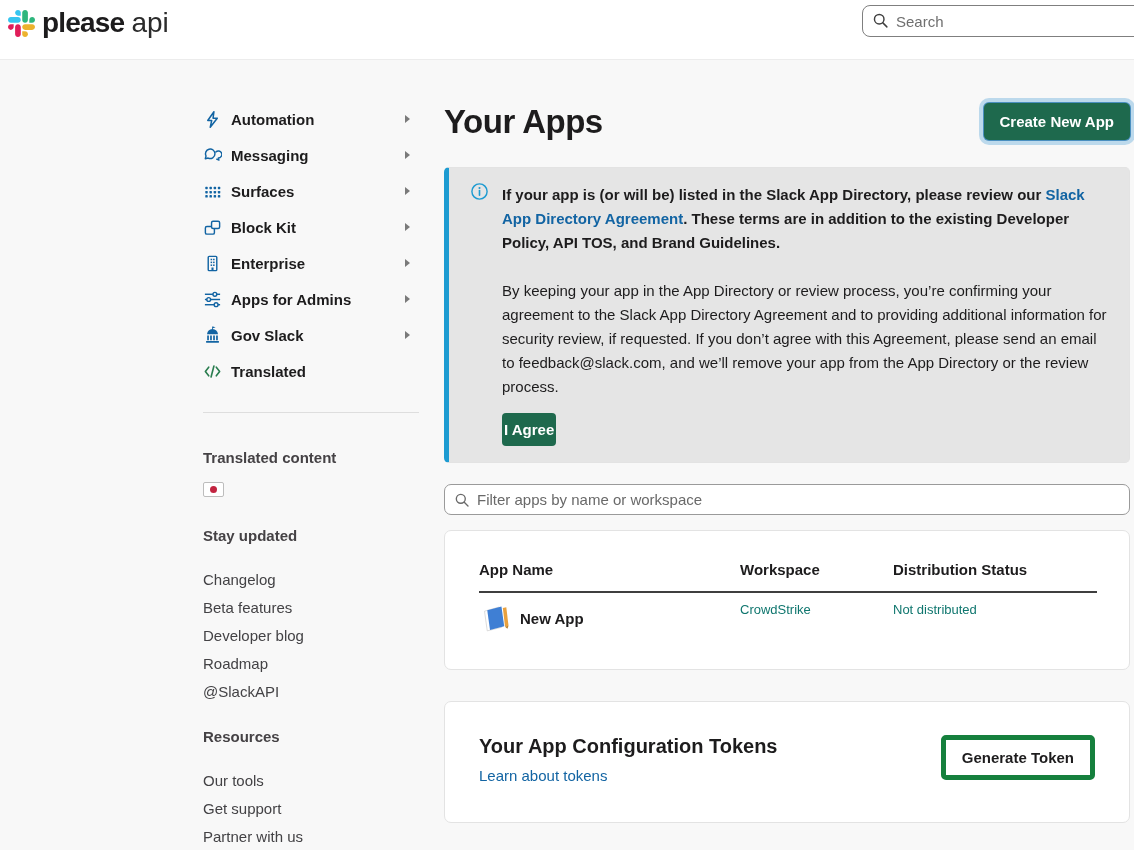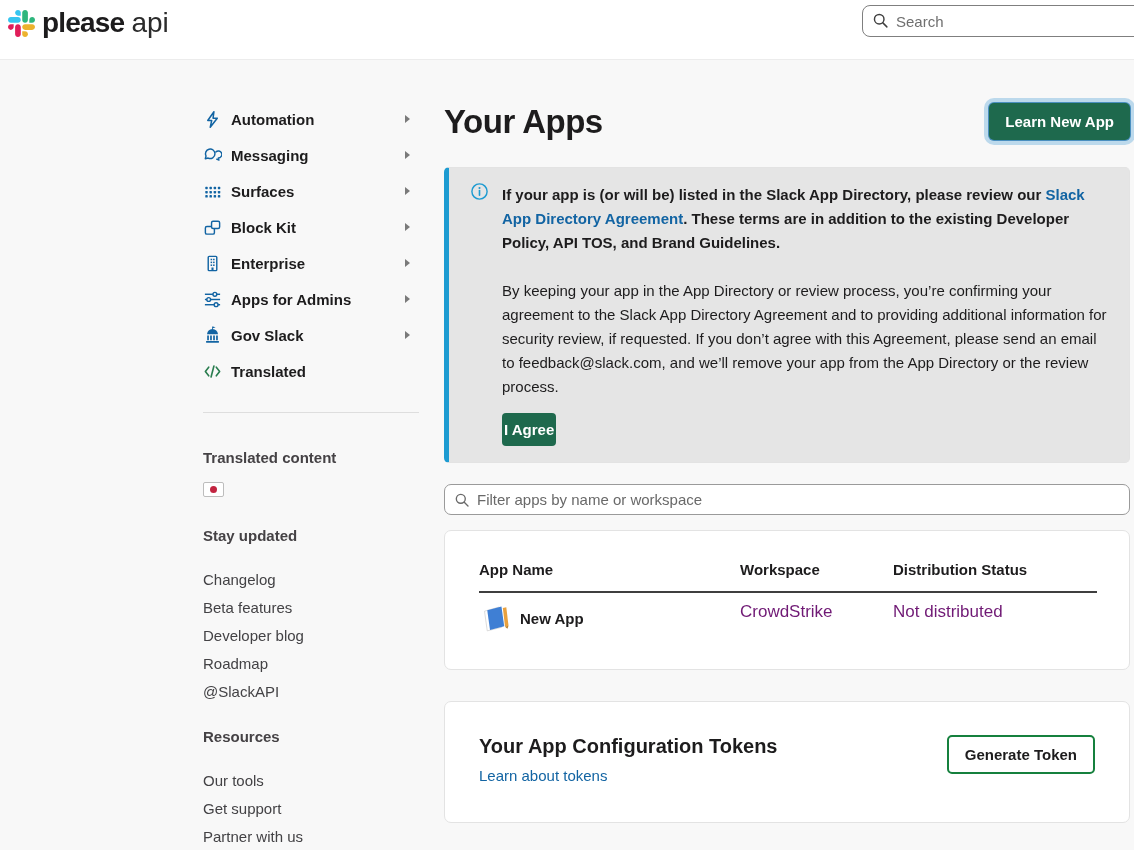--- a/index.html
+++ b/index.html
@@ -38,21 +38,21 @@
   .side-links li { font-size:15px; color:#434245; line-height:28px; cursor:pointer; }
   .h-resources { margin-top:22px; }
 
   
   .main { position:absolute; left:444px; top:97px; width:686px; }
   .title-row { display:flex; justify-content:space-between; align-items:center; height:49px; }
   .page-title { font-size:33px; font-weight:800; letter-spacing:-0.5px; color:#1d1c1d; }
   .btn { font-family:inherit; font-size:15px; font-weight:700; border-radius:5px; cursor:pointer; }
   .btn-green { background:#1e694d; color:#fff; border:none; padding:10px 16px; }
   .btn-create { box-shadow:0 0 0 1px #4a8fc0, 0 0 0 5px #bcd9ec; }
-  .btn-white { background:#fff; color:#1d1c1d; border:2px solid #15803d; padding:9px 16px; }
+  .btn-white { background:#fff; color:#1d1c1d; border:5px solid #15803d; padding:9px 16px; }
 
   .banner { margin-top:21px; background:#e5e5e5; border:1px solid #e3e3e3; border-left:5px solid #1d9bd1;
     border-radius:5px; position:relative; padding:15px 22px 16px 53px; }
   .banner .info-ic { position:absolute; left:21px; top:14px; width:19px; height:19px; }
   .banner p { font-size:15px; line-height:24px; color:#1d1c1d; }
   .banner .p1 { font-weight:700; }
   .banner .p2 { margin-top:24px; font-weight:400; }
   .banner a, .link { color:#1264a3; text-decoration:none; cursor:pointer; }
   .agree-btn { margin-top:14px; padding:8px 2px; border-radius:4px; }
 
@@ -63,21 +63,21 @@
   .filter-input::placeholder { color:#696969; }
 
   .card { background:#fff; border:1px solid #e3e3e3; border-radius:7px; }
   .table-card { margin-top:15px; padding:30px 32px 34px 34px; }
   .thead { display:flex; font-size:15px; font-weight:700; padding-bottom:13px; border-bottom:2px solid #3f3f3f; }
   .c1 { width:261px; } .c2 { width:153px; } .c3 { flex:1; }
   .trow { display:flex; align-items:flex-start; padding-top:9px; cursor:pointer; }
   .app-cell { display:flex; align-items:center; gap:8px; }
   .app-cell svg { width:33px; height:33px; }
   .app-name { font-size:15px; font-weight:700; color:#1d1c1d; }
-  .cell-text { font-size:17px; color:#701a75; }
+  .cell-text { font-size:13px; color:#0f766e; }
 
   .tokens-card { margin-top:31px; padding:33px 34px 37px; display:flex; justify-content:space-between; align-items:flex-start; }
   .tokens-heading { font-size:20px; font-weight:700; color:#1d1c1d; }
   .tokens-link { display:inline-block; margin-top:9px; font-size:15px; }
 </style>
 </head>
 <body>
 
 <div class="header">
   <div class="logo">
@@ -237,21 +237,21 @@
     <li>Our tools</li>
     <li>Get support</li>
     <li>Partner with us</li>
   </ul>
 </div>
 
 <div class="main">
 
   <div class="title-row">
     <h1 class="page-title">Your Apps</h1>
-    <button class="btn btn-green btn-create">Learn New App</button>
+    <button class="btn btn-green btn-create">Create New App</button>
   </div>
 
   <div class="banner">
     <svg class="info-ic" viewBox="0 0 20 20">
       <circle cx="10" cy="10" r="8" fill="none" stroke="#1d9bd1" stroke-width="1.5"></circle>
       <circle cx="10" cy="6.3" r="1.1" fill="#1d9bd1"></circle>
       <line x1="10" y1="9" x2="10" y2="14" stroke="#1d9bd1" stroke-width="1.7" stroke-linecap="round"></line>
     </svg>
     <p class="p1"><span>If your app is (or will be) listed in the Slack App Directory, please review our </span><a>Slack App Directory Agreement</a><span>. These terms are in addition to the existing Developer Policy, API TOS, and Brand Guidelines.</span></p>
     <p class="p2">By keeping your app in the App Directory or review process, you’re confirming your agreement to the Slack App Directory Agreement and to providing additional information for security review, if requested. If you don’t agree with this Agreement, please send an email to feedback@slack.com, and we’ll remove your app from the App Directory or the review process.</p>

